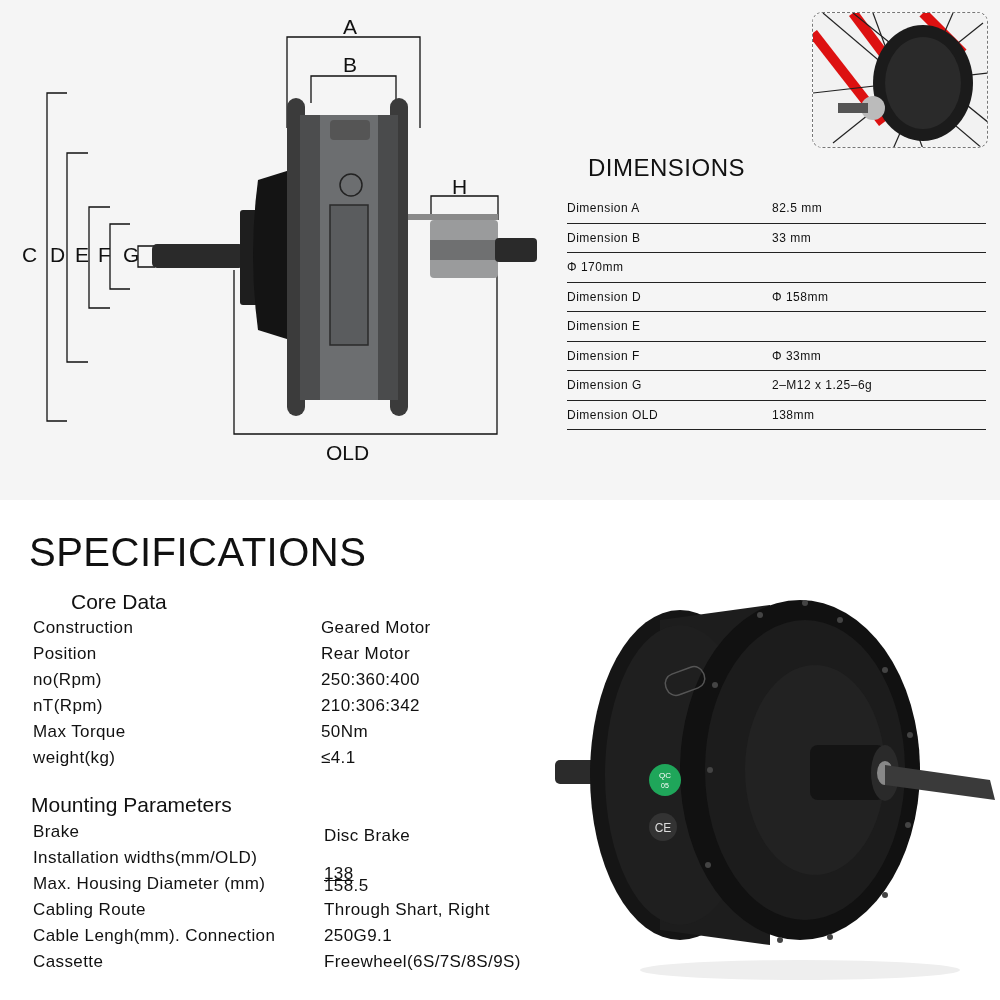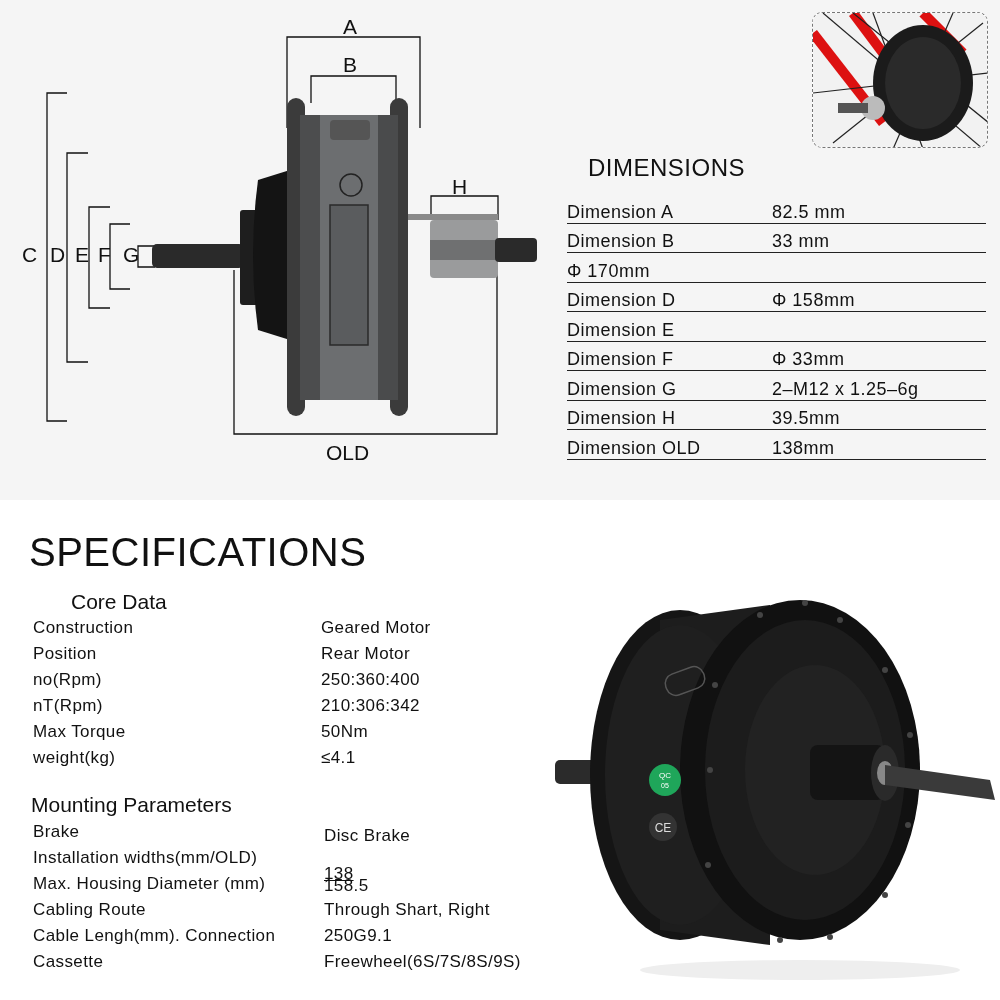--- a/index.html
+++ b/index.html
@@ -2,21 +2,21 @@
 <html><head>
 <meta charset="utf-8">
 <style>
   * { margin:0; padding:0; box-sizing:border-box; }
   body { width:1000px; height:1000px; background:#ffffff; font-family:"Liberation Sans", sans-serif; color:#111; position:relative; overflow:hidden; }
   .top { position:absolute; left:0; top:0; width:1000px; height:500px; background:#f5f5f5; }
   .diagram { position:absolute; left:0; top:0; width:560px; height:480px; }
   .inset { position:absolute; left:812px; top:12px; width:176px; height:136px; border:1px dashed #777; border-radius:10px; overflow:hidden; background:#fff; }
   .dim-title { position:absolute; left:588px; top:154px; font-size:24px; letter-spacing:0.5px; }
   .dim-table { position:absolute; left:567px; top:194px; width:419px; }
-  .dim-row { display:flex; height:29.5px; align-items:flex-end; border-bottom:1.5px solid #222; font-size:18px; letter-spacing:0.5px; }
+  .dim-row { display:flex; height:29.5px; align-items:center; border-bottom:1.5px solid #222; font-size:12px; letter-spacing:0.5px; }
   .dim-label { width:205px; }
   .dim-val { flex:1; }
   .spec-title { position:absolute; left:29px; top:530px; font-size:40px; letter-spacing:0.5px; }
   .sec-title { position:absolute; font-size:21px; }
   .spec-rows { position:absolute; font-size:17px; letter-spacing:0.4px; }
   .spec-row { display:flex; height:26px; align-items:center; }
   .spec-row .k { width:288px; }
   .mount .k { width:291px; }
   .photo { position:absolute; left:530px; top:575px; width:470px; height:420px; }
 </style>
@@ -123,24 +123,20 @@
       </div>
     <div class="dim-row">
         <span class="dim-label">Dimension F</span>
         <span class="dim-val">Φ 33mm</span>
       </div>
     <div class="dim-row">
         <span class="dim-label">Dimension G</span>
         <span class="dim-val">2–M12 x 1.25–6g</span>
       </div>
     <div class="dim-row">
-        <span class="dim-label">Dimension H</span>
-        <span class="dim-val">39.5mm</span>
-      </div>
-    <div class="dim-row">
         <span class="dim-label">Dimension OLD</span>
         <span class="dim-val">138mm</span>
       </div>
   </div>
 </div>
 
 <div class="spec-title">SPECIFICATIONS</div>
 
 <div class="sec-title" style="left:31px; top:590px;margin-left:40px;">Core Data</div>
 <div class="spec-rows" style="left:33px; top:615px;">

